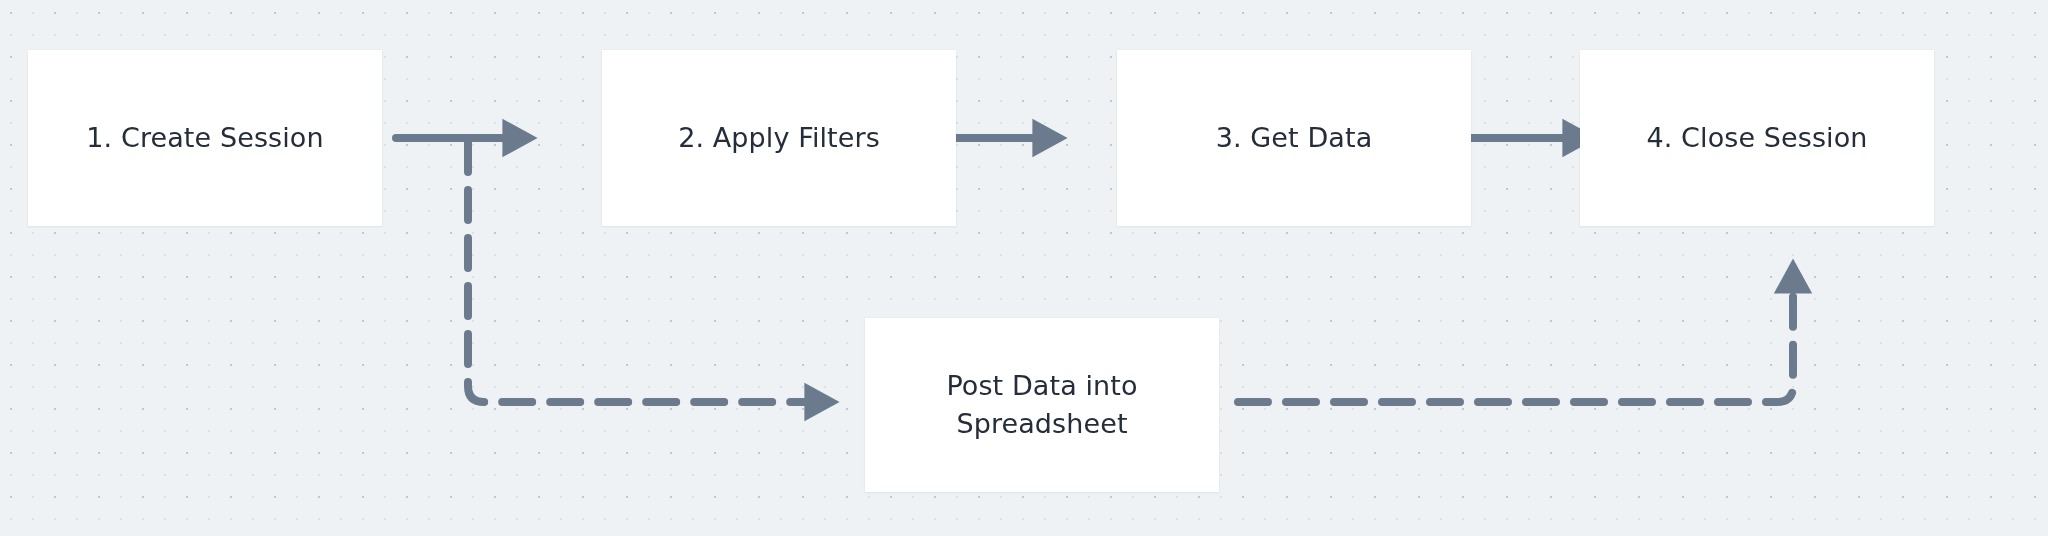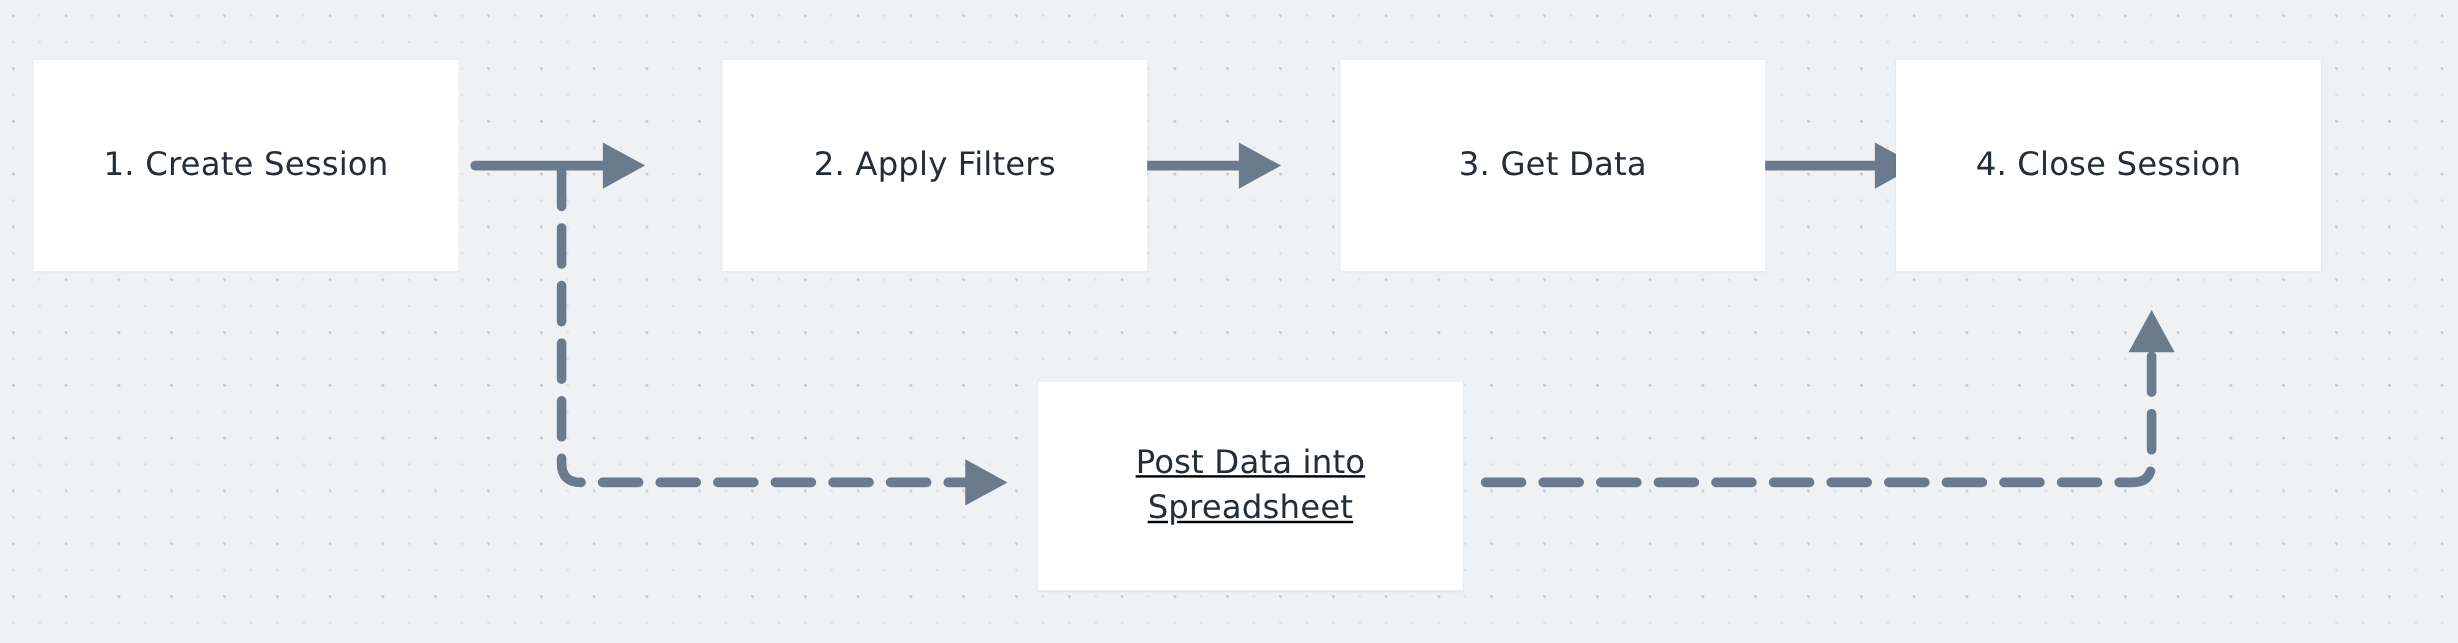--- a/index.html
+++ b/index.html
@@ -65,21 +65,20 @@
   #node-create-session  { left: 28px; }
   #node-apply-filters   { left: 584px; margin-left: 18px; }
   #node-get-data        { left: 1117px; }
   #node-close-session   { left: 1580px; justify-content: center; }
 
   #node-post-data {
     left: 865px;
     top: 318px;
     width: 354px;
     height: 174px;
-    text-decoration: underline;
   }
 </style>
 </head>
 <body>
 
 <div id="canvas">
 
   <svg class="edge-layer" width="2048" height="536" viewBox="0 0 2048 536" xmlns="http://www.w3.org/2000/svg">
     <defs>
       <marker id="arrowhead-solid" markerWidth="5.2" markerHeight="5.2" refX="3.4" refY="2.6" orient="auto" markerUnits="strokeWidth">

